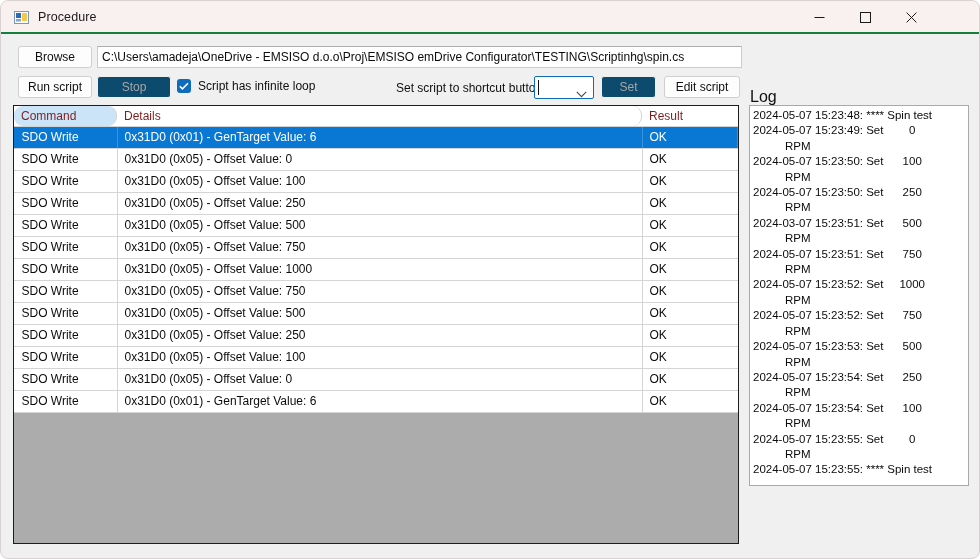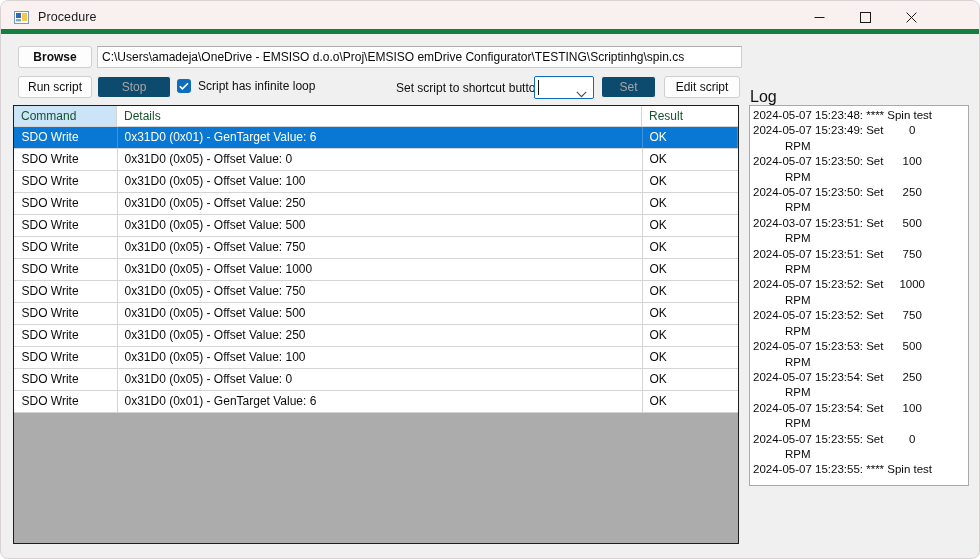--- a/index.html
+++ b/index.html
@@ -28,21 +28,21 @@
     overflow: hidden;
   }
 
   
   .titlebar {
     position: absolute;
     left: 0; top: 0;
     width: 980px;
     height: 33px;
     background: #f9f0f0;
-    border-bottom: 5px solid #15803d;
+    border-bottom: 2px solid #15803d;
     box-sizing: border-box;
   }
   .title-icon {
     position: absolute;
     left: 13px; top: 9px;
     width: 16px; height: 16px;
   }
   .title-text {
     position: absolute;
     left: 37px; top: 8px;
@@ -80,21 +80,21 @@
     display: flex;
     align-items: center;
     justify-content: center;
     padding: 0;
   }
   .btn.disabled {
     background: #0c4a6e;
     border: 1px solid #f0f0f0;
     color: #a6a6a6;
   }
-  #browse-btn   { left: 17px;  top: 45px; width: 74px;  height: 22px; font-weight: bold; }
+  #browse-btn   { left: 17px;  top: 45px; width: 74px;  height: 22px; }
   #run-btn      { left: 17px;  top: 75px; width: 74px;  height: 22px; }
   #stop-btn     { left: 96px;  top: 75px; width: 74px;  height: 22px; }
   #set-btn      { left: 600px; top: 75px; width: 55px;  height: 22px; }
   #edit-btn     { left: 663px; top: 75px; width: 76px;  height: 22px; }
 
   .pathbox {
     position: absolute;
     left: 96px; top: 45px;
     width: 645px; height: 22px;
     box-sizing: border-box;
@@ -167,26 +167,27 @@
   .grid-header {
     display: flex;
     height: 21px;
     background: #ffffff;
     border-bottom: 1px solid #d4d4d4;
     box-sizing: border-box;
   }
   .gh-cell {
     box-sizing: border-box;
     font-size: 12px;
-    color: #14532d;
+    color: #7f1d1d;
     padding: 3px 0 0 7px;
     border-right: 1px solid #d4d4d4;
     background: #ffffff;
     overflow: hidden;
     white-space: nowrap;
+    border-radius: 9px;
   }
   .gh-cell.selectedcol { background: #cce4f7; }
   .gh-c1 { width: 103px; }
   .gh-c2 { width: 525px; }
   .gh-c3 { width: 95px; border-right: none; }
 
   .grid-row {
     display: flex;
     height: 22px;
     background: #ffffff;

